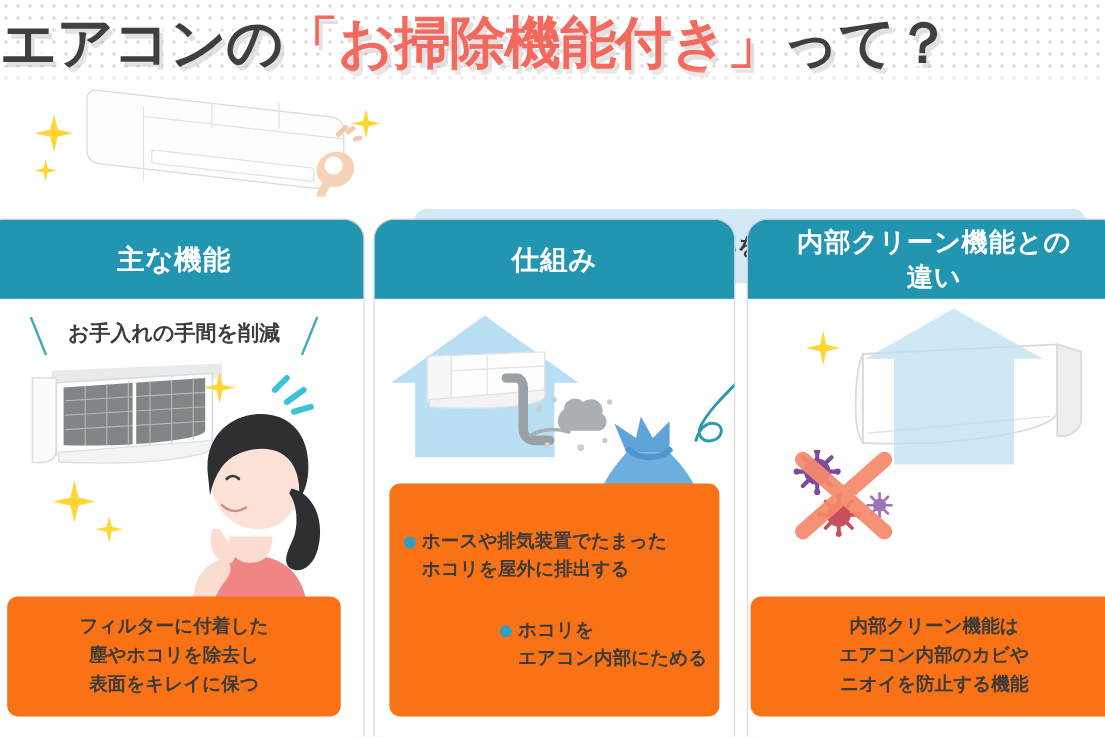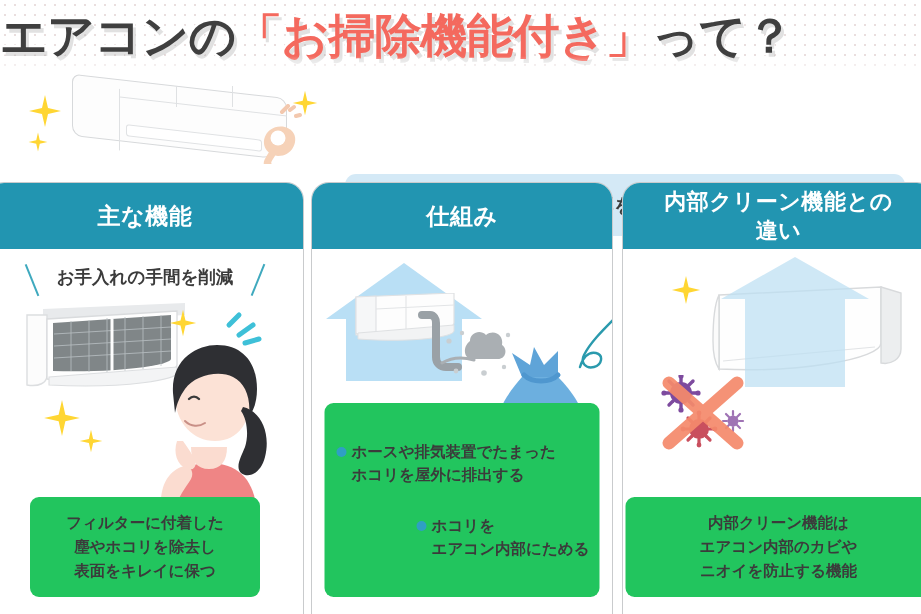--- a/index.html
+++ b/index.html
@@ -112,26 +112,26 @@
   .sub-head{
     position:absolute; left:0; top:16px; width:100%;
     text-align:center; font-size:17.5px; font-weight:bold; color:#3b3b3b;
   }
   .slash{ position:absolute; top:14px; width:2.4px; height:34px; background:#3fa9be; }
   .slash.l{ left:44px;  transform:rotate(-22deg); }
   .slash.r{ right:44px; transform:rotate(22deg); }
 
   .caption{
     position:absolute; left:50%; transform:translateX(-50%);
-    bottom:18px; background:#22c55e; border-radius:9px;
+    bottom:18px; background:#f97316; border-radius:9px;
     padding:14px 16px;
     font-size:15.5px; font-weight:bold; color:#3b3b3b; line-height:24px;
     text-align:center; white-space:pre-line;
   }
-  .card.c1 .caption{ width:230px; }
+  .card.c1 .caption{ width:278px; }
   .card.c2 .caption{ width:275px; text-align:left; padding:13px 10px 13px 12px; }
   .card.c3 .caption{ width:307px; }
 
   .bullet-row{ display:flex; align-items:flex-start; margin-bottom:4px; }
   .bullet-row:last-child{ margin-bottom:0;justify-content:flex-end; }
   .bullet-dot{
     width:10px; height:10px; border-radius:50%; background:#2f9fc4;
     flex:0 0 10px; margin-top:7px; margin-right:5px;
   }
   .bullet-txt{ white-space:pre-line; line-height:23px; }

